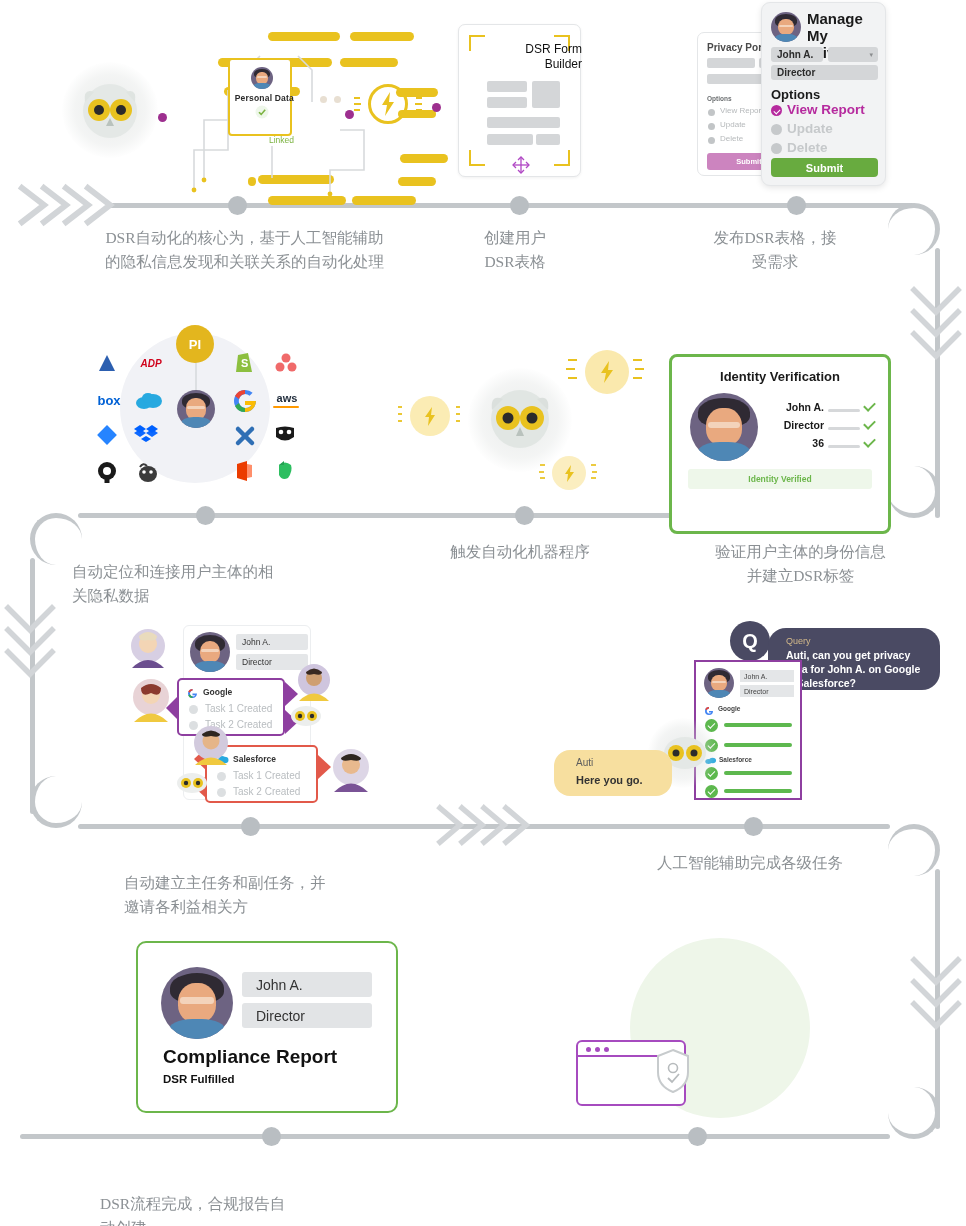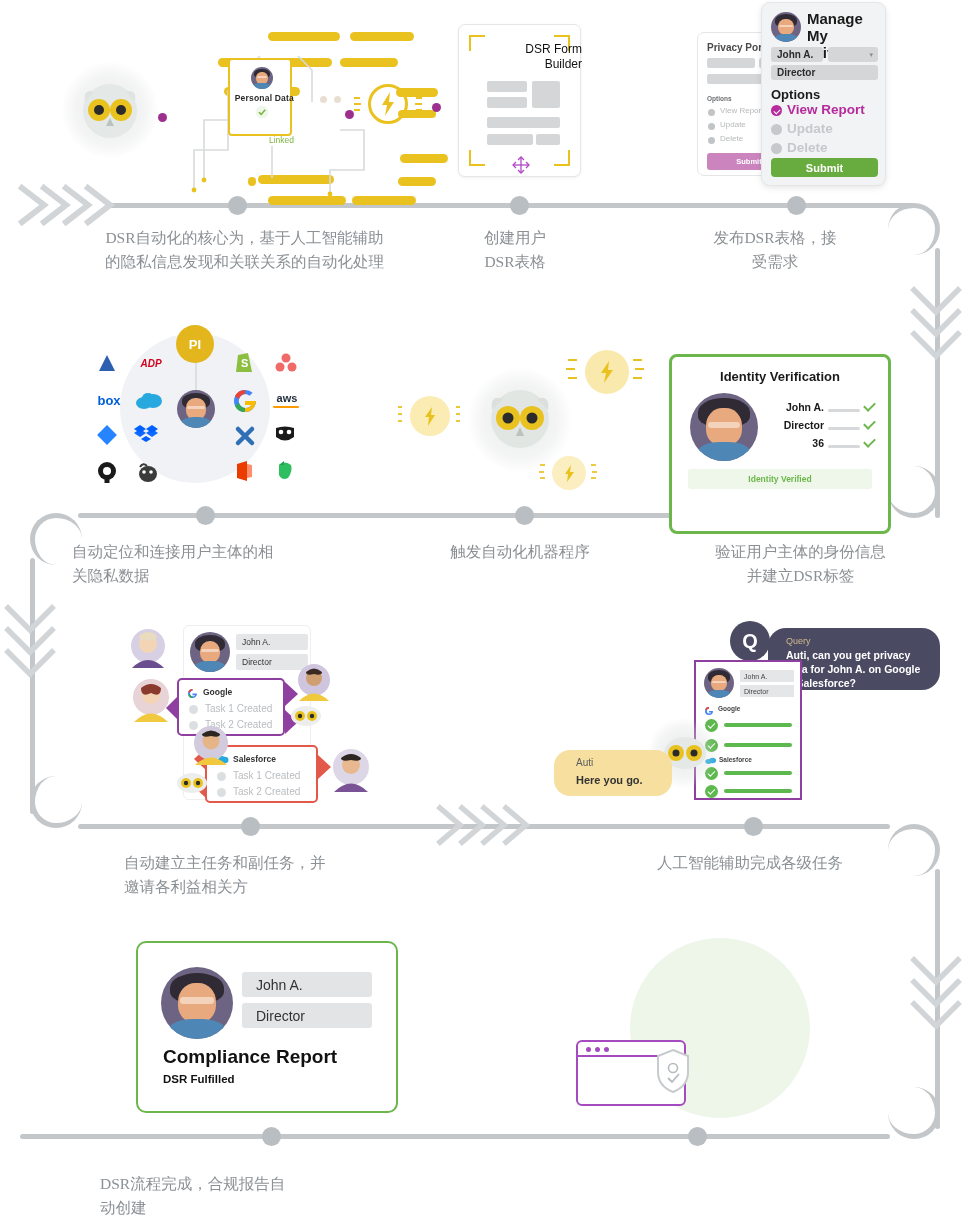--- a/index.html
+++ b/index.html
@@ -28,21 +28,21 @@
 
   
   .caption {
     position: absolute;
     color: #8b9094;
     font-size: 15.5px;
     line-height: 1.55;
     font-family: "Liberation Serif", "DejaVu Serif", serif;
   }
   .caption.c { text-align: center; }
-  .caption.l { text-align: left; }
+  .caption.l { text-align: left; margin-top: 20px; }
 
   
   .owl-glow {
     position: absolute; border-radius: 50%;
     background: radial-gradient(circle, rgba(214,218,216,.55) 0%, rgba(214,218,216,.28) 52%, rgba(255,255,255,0) 72%);
   }
   .bar { position: absolute; background: #e9c21f; border-radius: 5px; height: 9px; }
   .bar.sm { height: 8px; }
   .dot-purple { position: absolute; width: 9px; height: 9px; border-radius: 50%; background: #9d2f8f; }
   .dot-soft { position: absolute; width: 7px; height: 7px; border-radius: 50%; background: #e8dfd2; }

